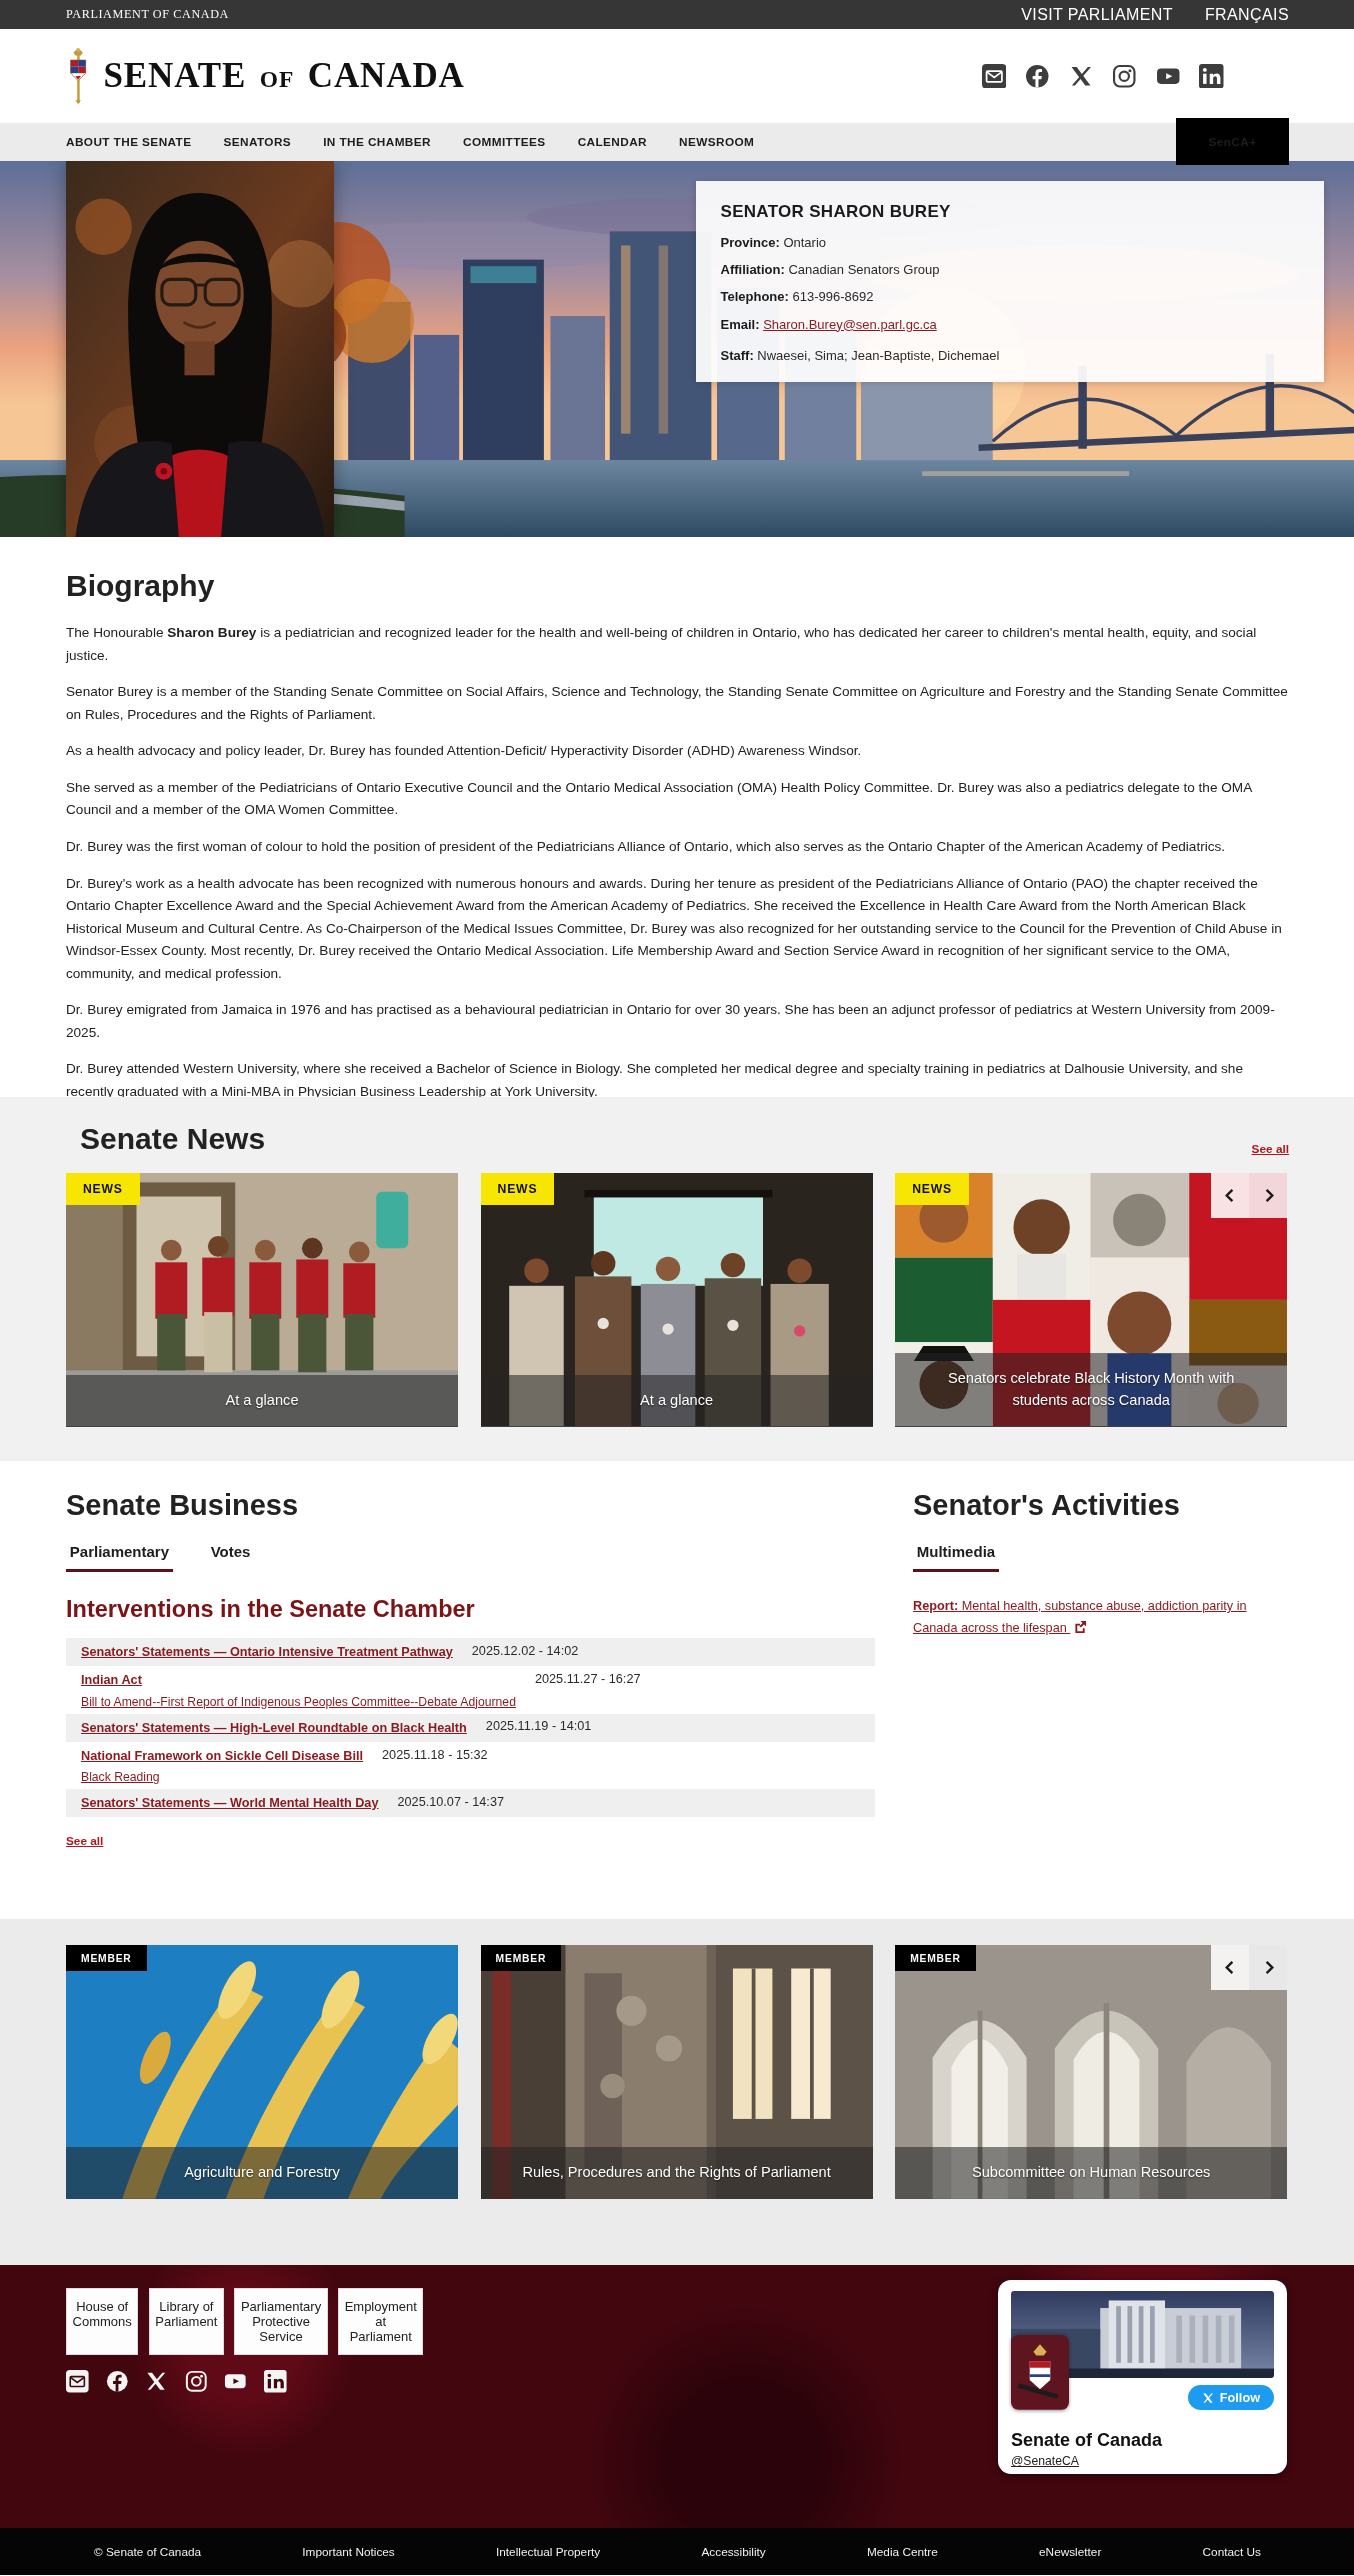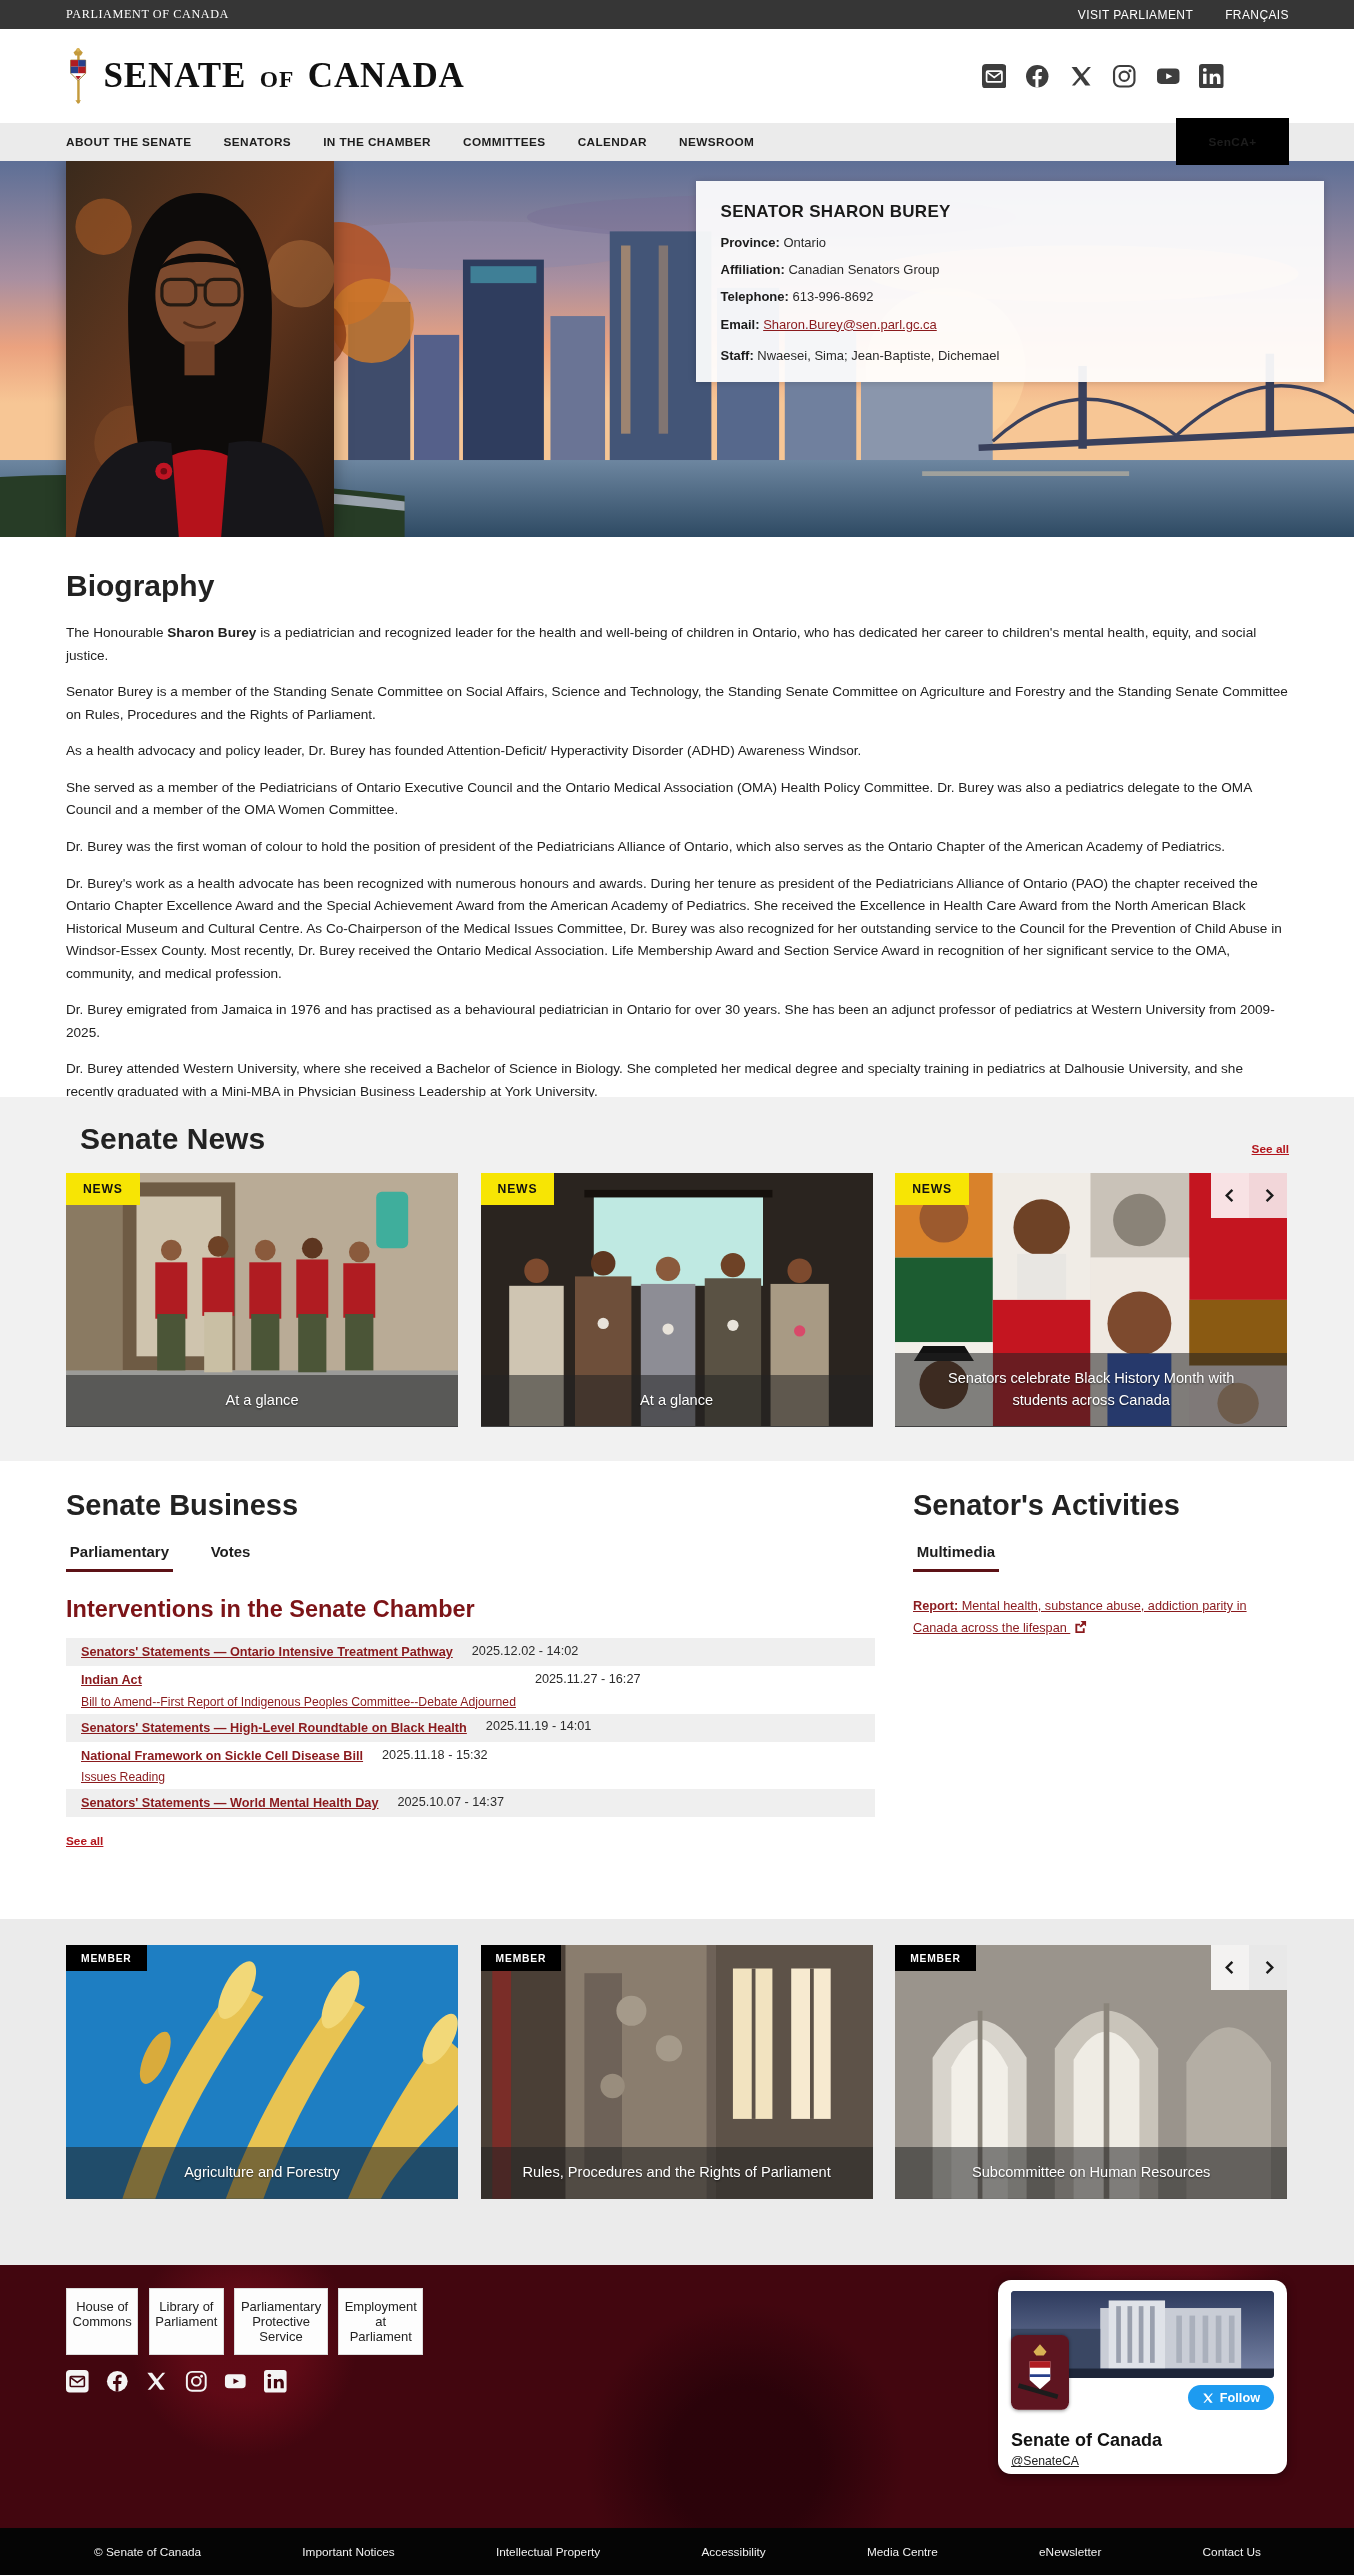--- a/index.html
+++ b/index.html
@@ -11,21 +11,21 @@
   .pad { padding-left: 66px; padding-right: 66px; }
 
   
   .topbar {
     height: 29px; background: #363636; color: #fff;
     display: flex; align-items: center; justify-content: space-between;
     padding: 0 66px;
   }
   .topbar-brand { font-family: "Liberation Serif", serif; font-size: 12.2px; letter-spacing: 0.6px; }
   .topbar-links { display: flex; gap: 32px; }
-  .topbar-links a { color: #fff; text-decoration: none; font-size: 12px; letter-spacing: 0.4px; }
+  .topbar-links a { color: #fff; text-decoration: none; font-size: 16px; letter-spacing: 0.4px; }
 
   
   .header {
     height: 94px; display: flex; align-items: center; justify-content: space-between;
     padding: 0 66px; background: #fff;
   }
   .wordmark { display: flex; align-items: center; gap: 13px; text-decoration: none; color: #111; }
   .wordmark-text { font-family: "Liberation Serif", serif; font-weight: bold; font-size: 35px; letter-spacing: 0.9px; }
   .wordmark-text .of { font-size: 23.5px; padding: 0 3.8px; }
   .header-icons { display: flex; align-items: center; gap: 19px; }
@@ -489,21 +489,21 @@
     </div>
     <div class="int-row alt">
       <span>
           <a href="#" class="int-title">Senators' Statements — High-Level Roundtable on Black Health</a>
         </span>
       <span class="int-date">2025.11.19 - 14:01</span>
     </div>
     <div class="int-row">
       <span>
           <a href="#" class="int-title">National Framework on Sickle Cell Disease Bill</a>
-          <a href="#" class="int-sub">Issues Reading</a>
+          <a href="#" class="int-sub">Black Reading</a>
         </span>
       <span class="int-date">2025.11.18 - 15:32</span>
     </div>
     <div class="int-row alt">
       <span>
           <a href="#" class="int-title">Senators' Statements — World Mental Health Day</a>
         </span>
       <span class="int-date">2025.10.07 - 14:37</span>
     </div>
 

